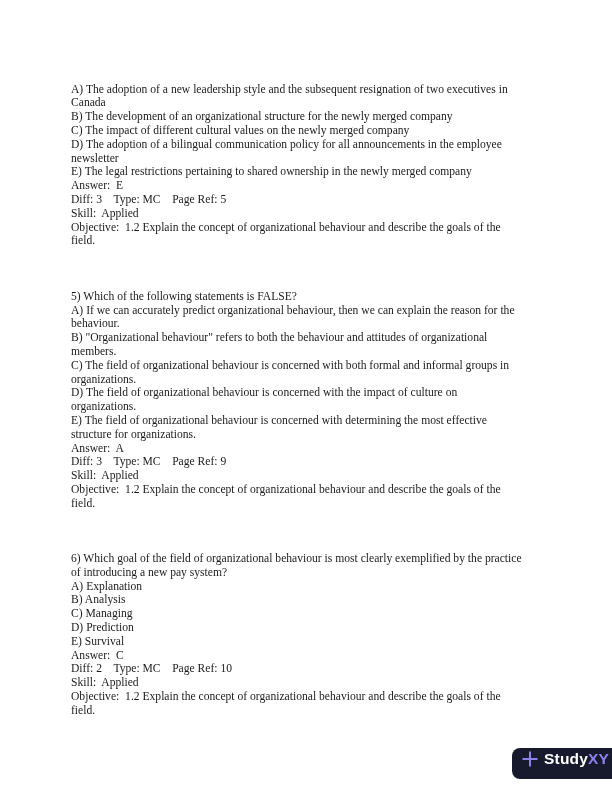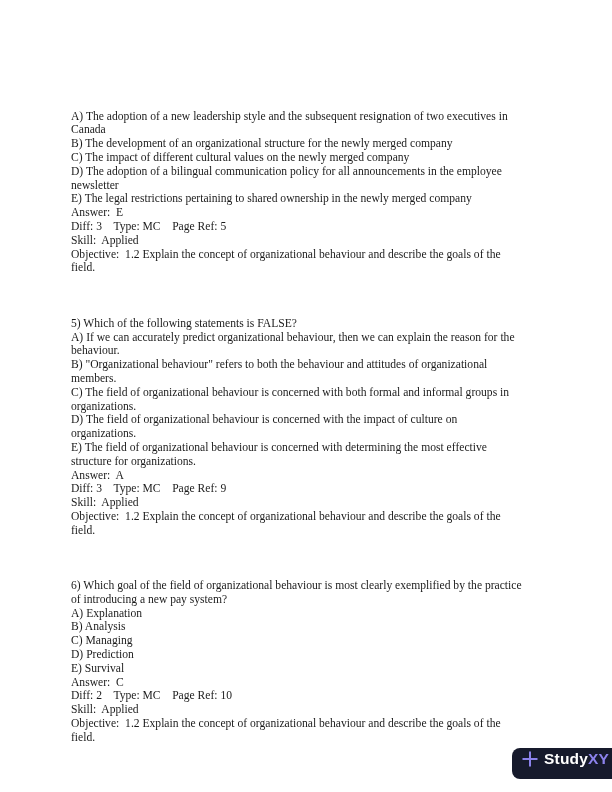--- a/index.html
+++ b/index.html
@@ -8,21 +8,21 @@
     width: 612px;
     height: 792px;
     background: #ffffff;
     overflow: hidden;
     font-family: "Liberation Serif", serif;
     color: #1b1b1b;
   }
   .text-col {
     position: absolute;
     left: 71px;
-    top: 82px;
+    top: 55px;
     width: 478px;
     font-size: 11.6px;
     line-height: 13.8px;
     white-space: pre;
   }
   .block { margin: 0 0 14px 0; }
   .block:last-child { margin-bottom: 8px; }
   .logo-badge {
     position: absolute;
     left: 512px;

